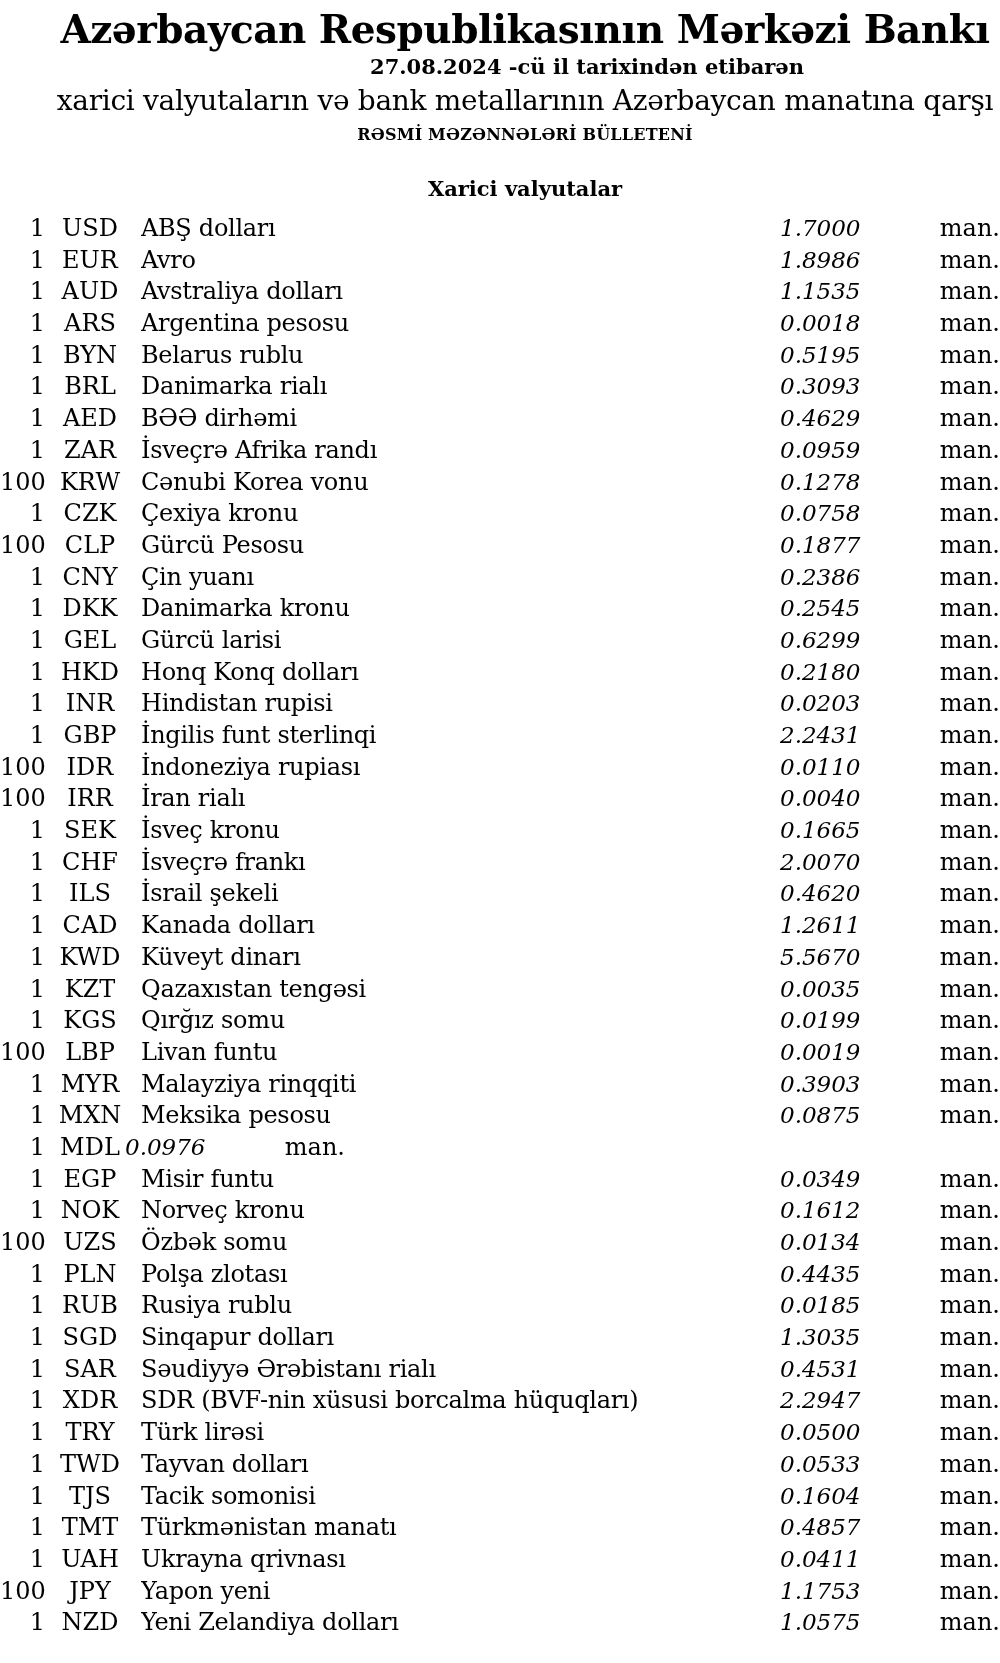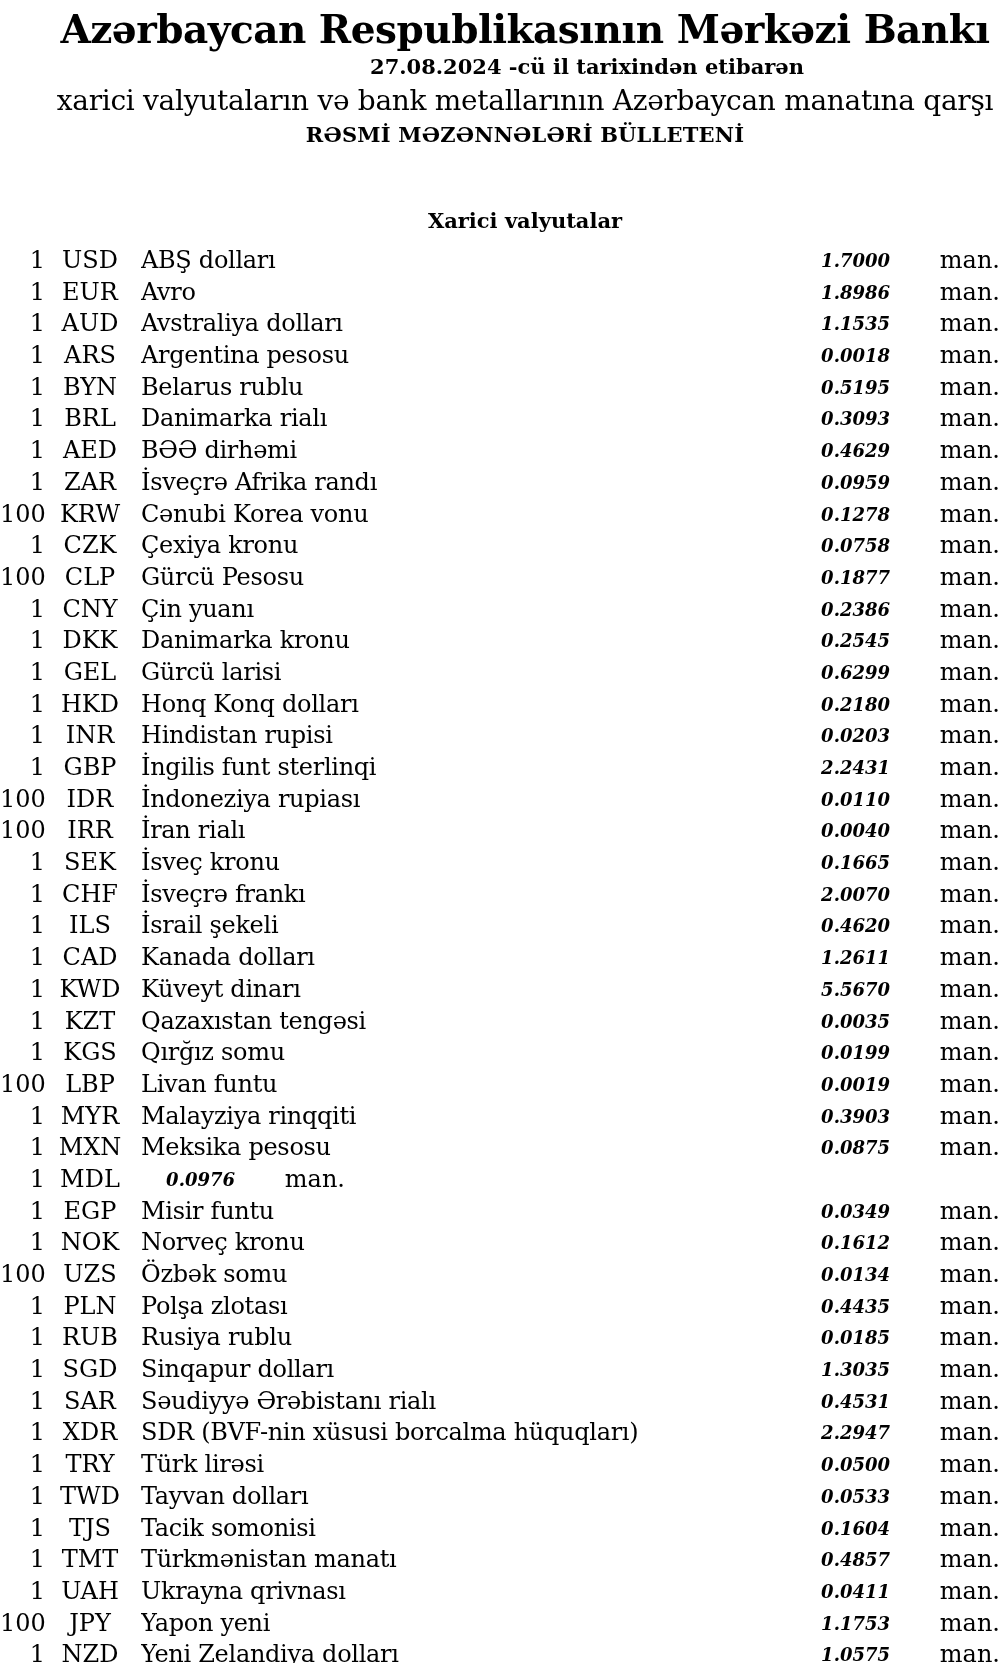--- a/index.html
+++ b/index.html
@@ -41,27 +41,27 @@
   }
   .subtitle-line {
     margin-top: 4px;
     font-size: 28px;
     line-height: 30px;
     font-weight: normal;
     letter-spacing: -0.3px;
   }
   .bulletin-line {
     margin-top: 4px;
-    font-size: 21px;
+    font-size: 16px;
     line-height: 30px;
     font-weight: bold;
     letter-spacing: 0.2px;
   }
   .section-title {
-    margin-top: 56px;
+    margin-top: 24px;
     font-size: 21px;
     line-height: 30px;
     font-weight: bold;
   }
   .rates-table {
     margin-top: 9px;
     width: 1000px;
   }
   .rate-row {
     display: flex;
@@ -83,24 +83,23 @@
     flex: 0 0 auto;
   }
   .cell-name {
     flex: 1 1 auto;
     margin-left: 16px;
     letter-spacing: -0.3px;
     overflow: hidden;
   }
   .cell-rate {
     width: 110px;
-    text-align: right;
-    font-weight: bold;
+    font-weight: normal;
     font-style: italic;
-    font-size: 18px;
+    font-size: 23px;
     flex: 0 0 auto;
   }
   .cell-unit {
     width: 110px;
     padding-left: 20px;
     box-sizing: border-box;
     text-align: right;
     flex: 0 0 auto;
   }
 </style>

